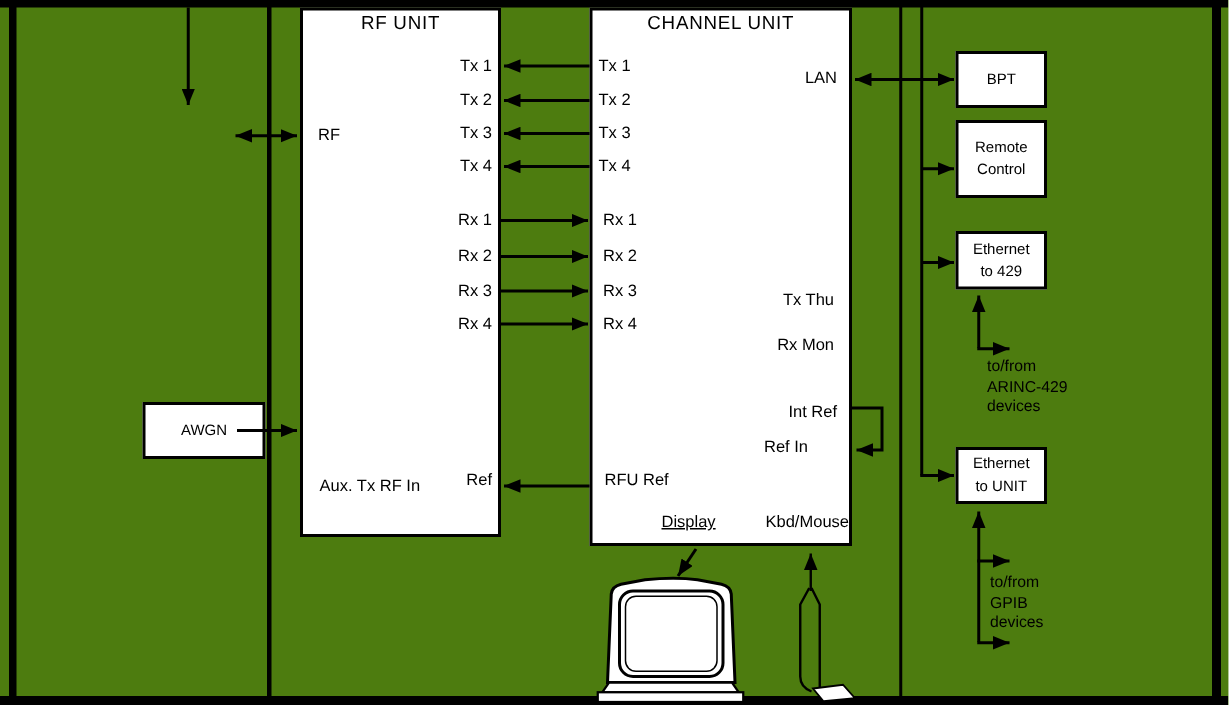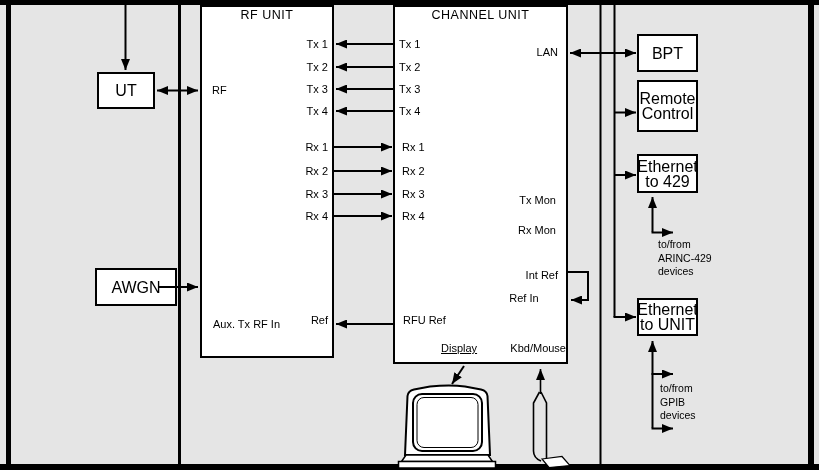--- a/index.html
+++ b/index.html
@@ -1,25 +1,25 @@
 <!DOCTYPE html>
 <html><head>
 <meta charset="utf-8">
 <style>
   html,body { margin:0; padding:0; background:#ffffff; }
   .canvas {
-    position:relative; width:819px; height:470px; background:#e5e5e5;
+    position:relative; width:819px; height:470px; background:#4d7c0f;
     font-family:"Liberation Sans", sans-serif; color:#000; overflow:hidden;
   }
   .unit { position:absolute; border:2px solid #000; background:#ffffff; box-sizing:border-box; }
   .unit-title { position:absolute; text-align:center; font-size:12.5px; letter-spacing:0.5px; white-space:nowrap; }
   .box {
     position:absolute; border:2px solid #000; background:#ffffff; box-sizing:border-box;
     display:flex; flex-direction:column; align-items:center; justify-content:center;
-    font-size:16px; line-height:15px; text-align:center;
+    font-size:10px; line-height:15px; text-align:center;
   }
   .lbl { position:absolute; font-size:11px; height:14px; line-height:14px; white-space:nowrap; }
   .lbl.r { text-align:right; }
   .note { position:absolute; font-size:10.5px; line-height:13.5px; white-space:nowrap; }
   svg.wires { position:absolute; left:0; top:0; z-index:5; }
 </style>
 </head>
 <body>
 
 <div class="canvas">
@@ -42,31 +42,28 @@
   <div class="unit-title" style="left:393px; top:8px; width:175px;">CHANNEL UNIT</div>
   <div class="lbl" style="left:399px; top:37px;">Tx 1</div>
   <div class="lbl" style="left:399px; top:60px;">Tx 2</div>
   <div class="lbl" style="left:399px; top:82px;">Tx 3</div>
   <div class="lbl" style="left:399px; top:104px;">Tx 4</div>
   <div class="lbl" style="left:402px; top:140px;">Rx 1</div>
   <div class="lbl" style="left:402px; top:164px;">Rx 2</div>
   <div class="lbl" style="left:402px; top:187px;">Rx 3</div>
   <div class="lbl" style="left:402px; top:209px;">Rx 4</div>
   <div class="lbl r" style="left:490px; top:45px;  width:68px;">LAN</div>
-  <div class="lbl r" style="left:488px; top:193px; width:68px;">Tx Mon</div>
+  <div class="lbl r" style="left:488px; top:193px; width:68px;">Tx Thu</div>
   <div class="lbl r" style="left:488px; top:223px; width:68px;">Rx Mon</div>
   <div class="lbl r" style="left:490px; top:268px; width:68px;">Int Ref</div>
   <div class="lbl r" style="left:490px; top:291px; width:68px;text-align:center;">Ref In</div>
   <div class="lbl" style="left:403px; top:313px;">RFU Ref</div>
   <div class="lbl" style="left:441px; top:341px;text-decoration:underline;">Display</div>
   <div class="lbl r" style="left:498px; top:341px; width:68px;">Kbd/Mouse</div>
 
-  <div class="box" style="left:97px; top:72px; width:58px; height:37px;">
-    <span>UT</span>
-  </div>
   <div class="box" style="left:95px; top:268px; width:82px; height:38px;">
     <span>AWGN</span>
   </div>
   <div class="box" style="left:637px; top:34px; width:61px; height:38px;">
     <span>BPT</span>
   </div>
   <div class="box" style="left:637px; top:80px; width:61px; height:52px;text-align:center;">
     <span>Remote</span>
     <span>Control</span>
   </div>

